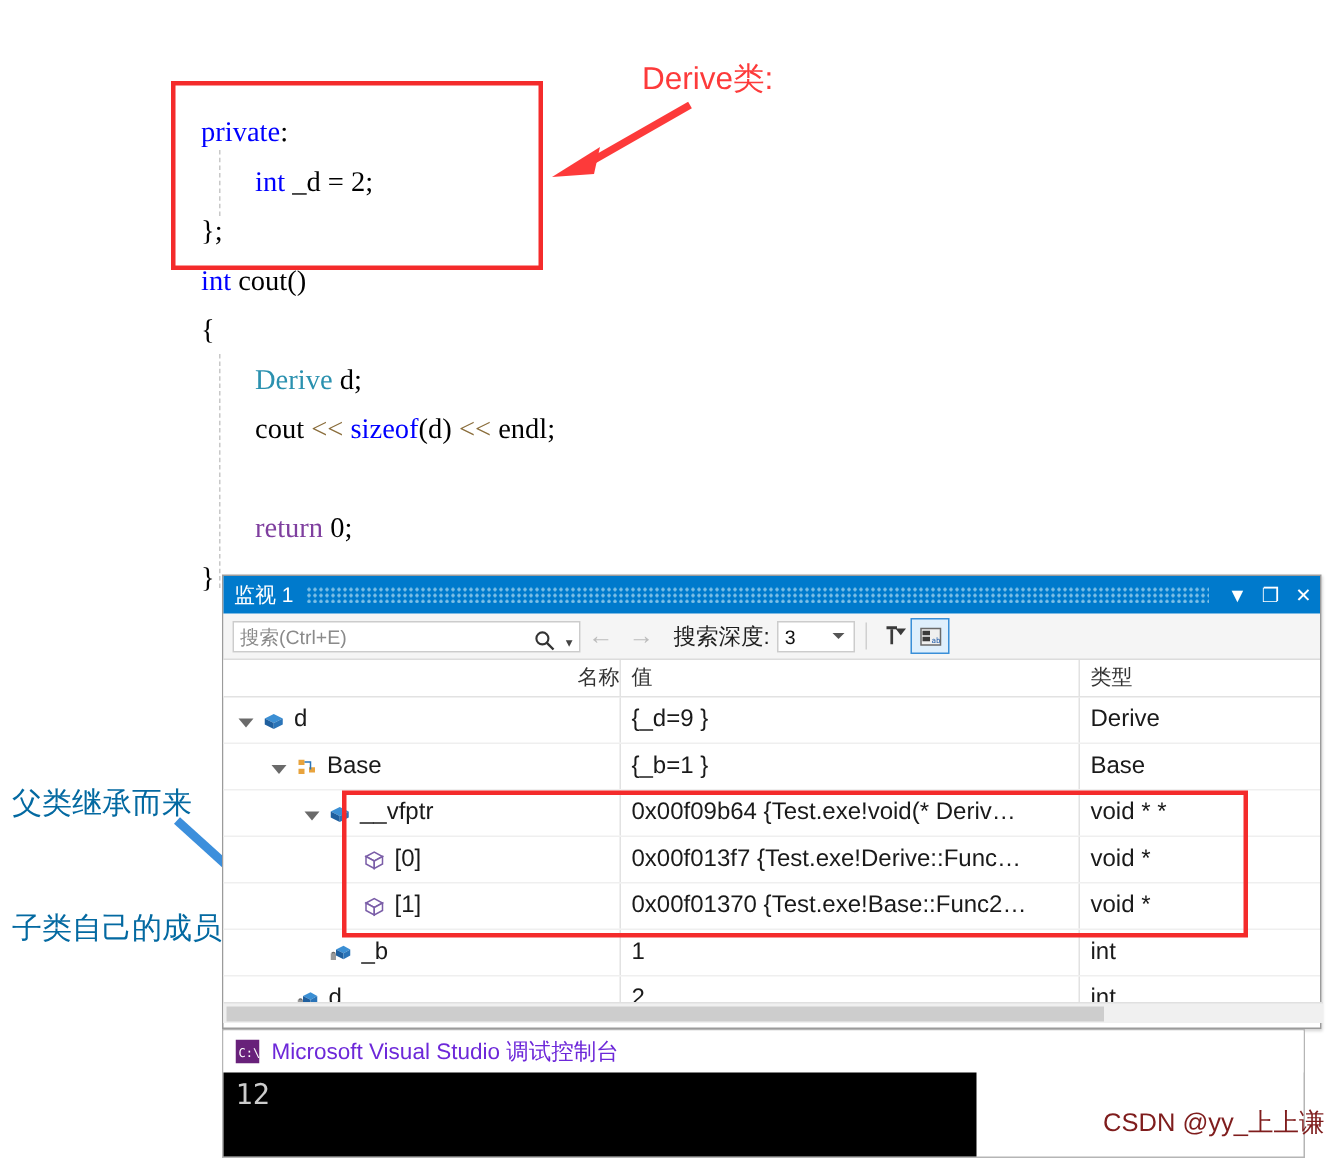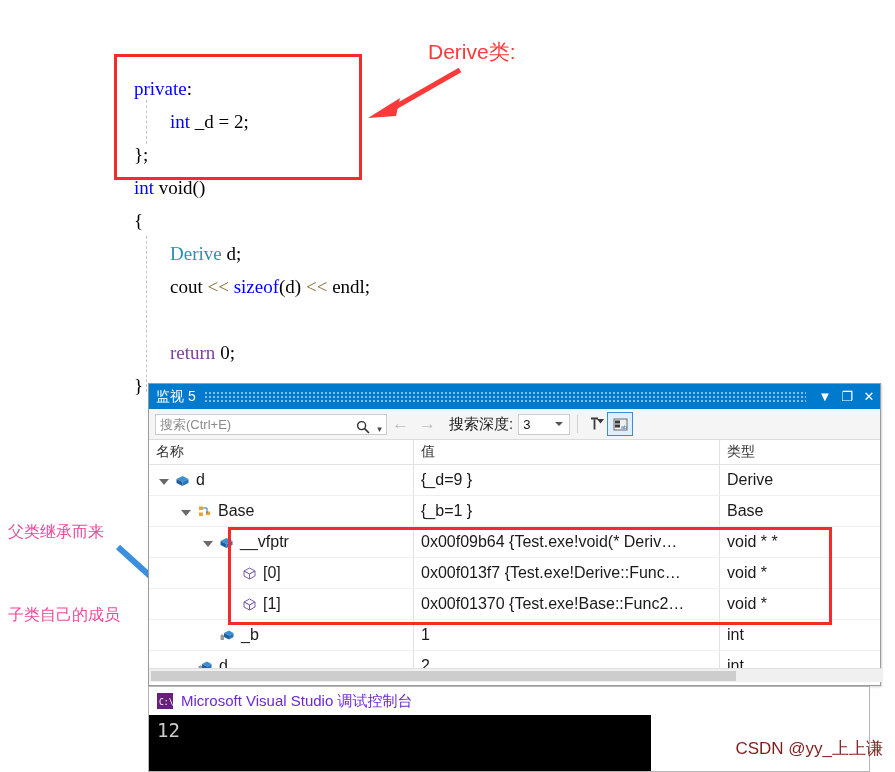--- a/index.html
+++ b/index.html
@@ -59,22 +59,22 @@
     color: #fd3a3a;
     font-size: 21px;
     font-family: "Liberation Sans", "DejaVu Sans", sans-serif;
     white-space: nowrap;
   }
   #derive-arrow { position: absolute; left: 360px; top: 66px; }
 
   
   .blue-note {
     position: absolute;
-    color: #ec4899;
-    font-size: 16px;
+    color: #0369a1;
+    font-size: 20px;
     font-family: Liberation Sans, sans-serif;
     white-space: nowrap;
   }
   #note-parent { left: 8px;  top: 522px; }
   #note-child  { left: 8px;  top: 605px; }
   #blue-arrows { position: absolute; left: 0; top: 505px; }
 
   
   #watch-window {
     position: absolute;
@@ -159,21 +159,21 @@
   #tb-sep {
     width: 1px; height: 18px; background: #d0d0d0; margin: 0 7px;
   }
   #watch-grid { position: relative; background: #ffffff; }
   #grid-header {
     height: 24px;
     display: flex;
     border-bottom: 1px solid #e2e2e2;
     background: #ffffff;
   }
-  .col-name  { width: 264px; box-sizing: border-box; }
+  .col-name  { width: 264px; box-sizing: border-box; text-align: right; }
   .col-value { width: 306px; box-sizing: border-box; border-left: 1px solid #e2e2e2; }
   .col-type  { width: 160px; box-sizing: border-box; border-left: 1px solid #e2e2e2; }
   .hdr-text {
     font-size: 14px; color: #333; padding: 3px 0 0 7px; white-space: nowrap;
     font-family: "Liberation Sans", "DejaVu Sans", sans-serif;
   }
   .grid-row {
     height: 30px;
     display: flex;
     border-bottom: 1px solid #efefef;
@@ -257,21 +257,21 @@
 <body>
 
 <div id="code-area">
   <div class="guide" style="left:146px; top:100px; height:44px;"></div>
   <div class="guide" style="left:146px; top:236px; height:156px;"></div>
 
   <div id="code-lines">
       <div class="code-line" style="left: 134px; top: 78px;"><span class="kw-blue">private</span><span class="op-dark">:</span></div>
       <div class="code-line" style="left: 170px; top: 111px;"><span class="kw-blue">int</span><span class="op-dark"> _d = 2;</span></div>
       <div class="code-line" style="left: 134px; top: 144px;"><span class="op-dark">};</span></div>
-      <div class="code-line" style="left: 134px; top: 177px;"><span class="kw-blue">int</span><span class="op-dark"> void()</span></div>
+      <div class="code-line" style="left: 134px; top: 177px;"><span class="kw-blue">int</span><span class="op-dark"> cout()</span></div>
       <div class="code-line" style="left: 134px; top: 210px;"><span class="op-dark">{</span></div>
       <div class="code-line" style="left: 170px; top: 243px;"><span class="type-teal">Derive</span><span class="op-dark"> d;</span></div>
       <div class="code-line" style="left: 170px; top: 276px;"><span class="op-dark">cout </span><span class="op-brown">&lt;&lt;</span><span class="op-dark"> </span><span class="kw-blue">sizeof</span><span class="op-dark">(d) </span><span class="op-brown">&lt;&lt;</span><span class="op-dark"> endl;</span></div>
       <div class="code-line" style="left: 170px; top: 309px;"><span class="op-dark"></span></div>
       <div class="code-line" style="left: 170px; top: 342px;"><span class="kw-purple">return</span><span class="op-dark"> </span><span class="num-dark">0</span><span class="op-dark">;</span></div>
       <div class="code-line" style="left: 134px; top: 375px;"><span class="op-dark">}</span></div>
     </div>
 
   <div id="code-redbox"></div>
 
@@ -287,21 +287,21 @@
 <svg id="blue-arrows" width="260" height="180" viewBox="0 0 260 180">
   <path d="M118 42 L213 128" stroke="#3c8fdc" stroke-width="6" fill="none"></path>
   <path d="M234 145 L200 122 L204 141 Z" fill="#3c8fdc"></path>
   <path d="M152 128 L213 158" stroke="#3c8fdc" stroke-width="6" fill="none"></path>
   <path d="M235 170 L201 151 L204 168 Z" fill="#3c8fdc"></path>
 </svg>
 
 <div id="watch-window">
 
   <div id="watch-titlebar">
-    <span id="watch-title">监视 5</span>
+    <span id="watch-title">监视 1</span>
     <span id="watch-title-dots"></span>
     <span class="title-btn">▼</span>
     <span class="title-btn">❐</span>
     <span class="title-btn">✕</span>
   </div>
 
   <div id="watch-toolbar">
     <div id="search-box">
       <span id="search-input-text">搜索(Ctrl+E)</span>
       <span class="tb-icon" style="width:20px;">

